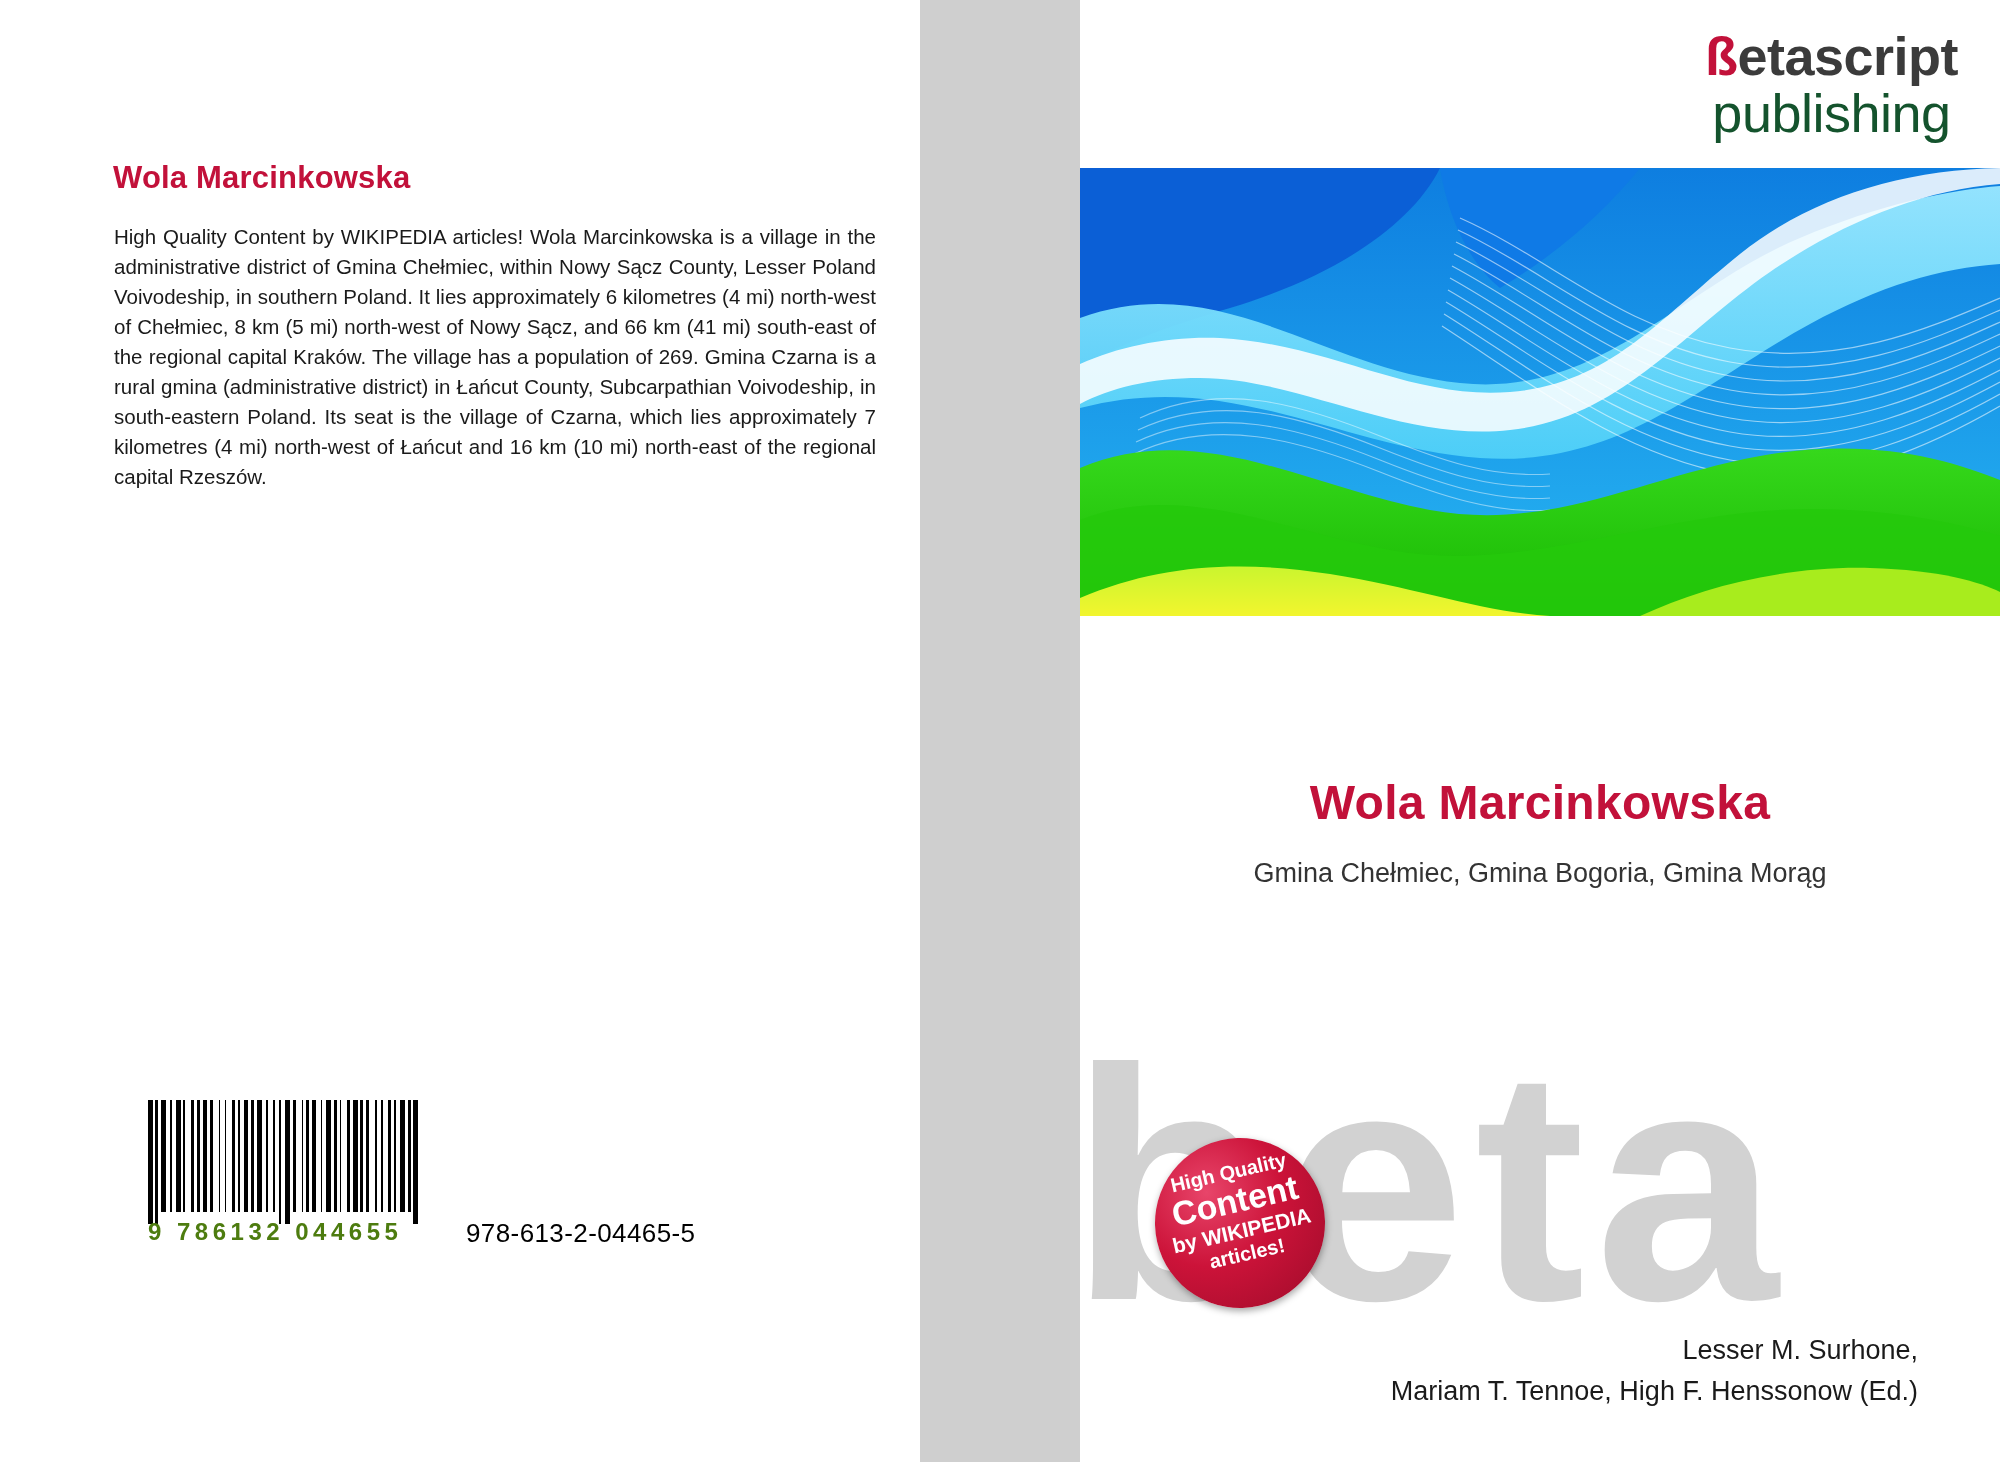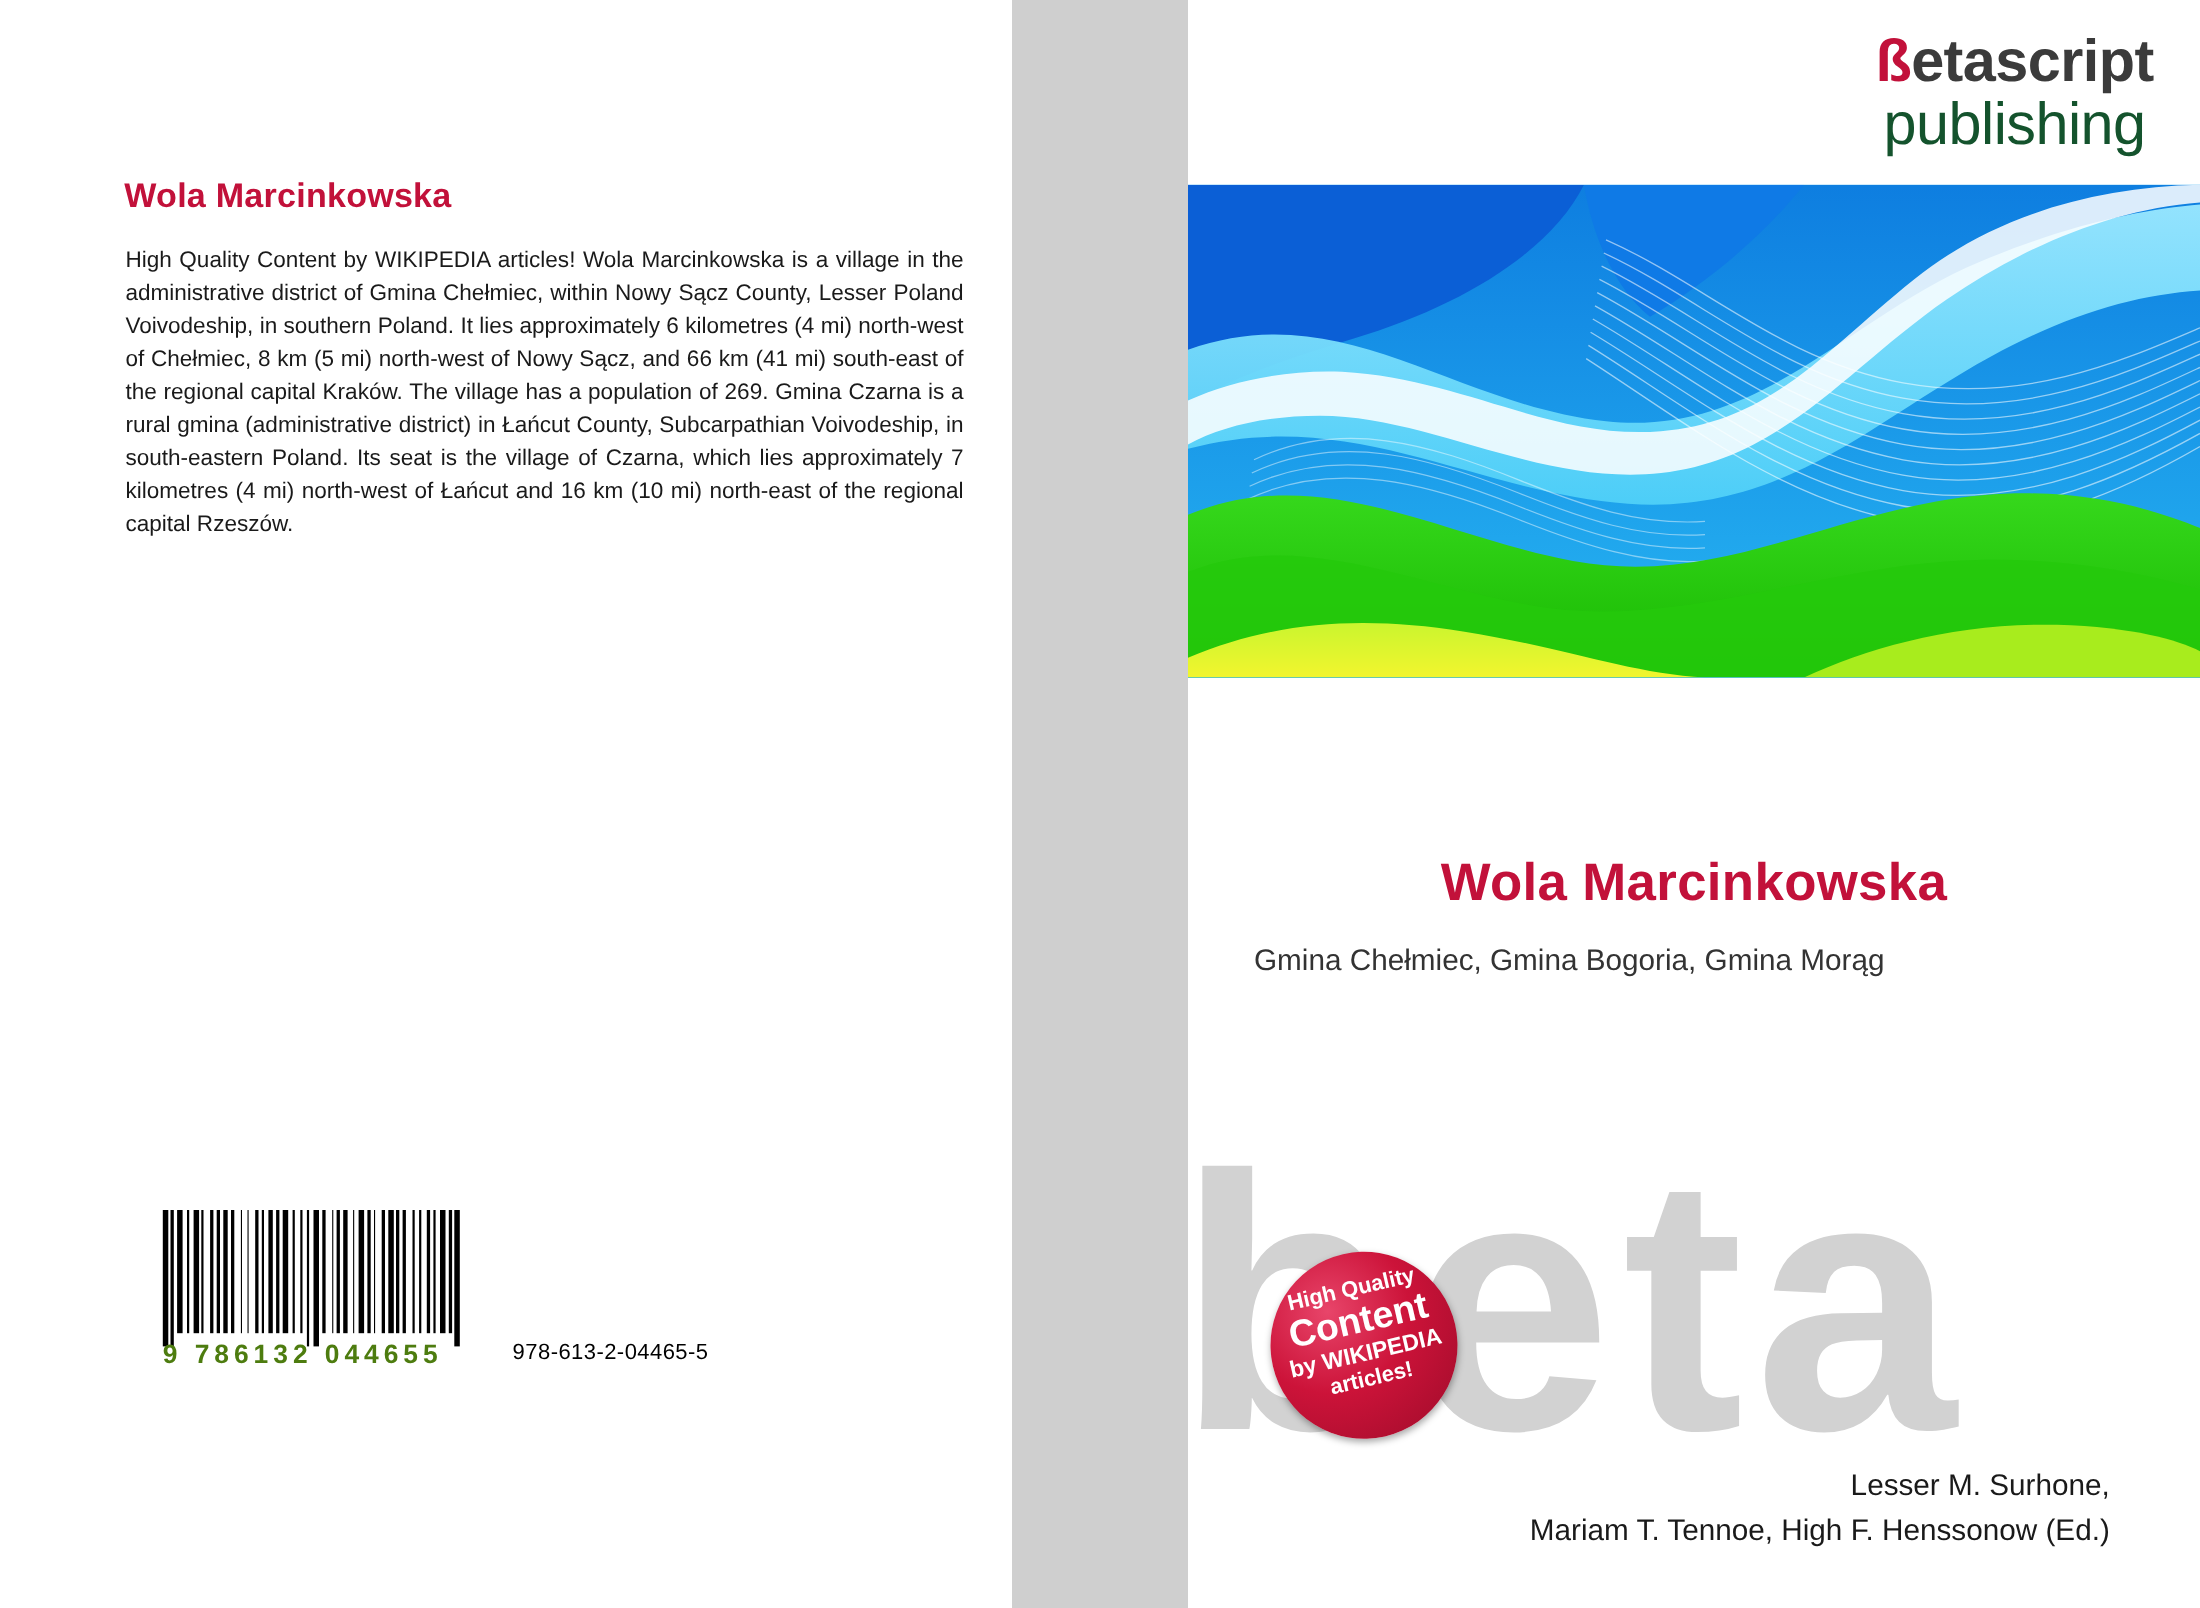--- a/index.html
+++ b/index.html
@@ -79,21 +79,21 @@
     font-size: 24px;
     letter-spacing: 4.5px;
     color: #4d7c0f;
     font-family: "Liberation Sans", sans-serif;
     font-weight: bold;
   }
   .isbn-text {
     position: absolute;
     left: 318px;
     top: 118px;
-    font-size: 20px;
+    font-size: 26px;
     color: #000;
     letter-spacing: 0.4px;
   }
 
   
   .spine {
     position: absolute;
     left: 920px;
     top: 0;
     width: 160px;
@@ -167,20 +167,21 @@
     font-size: 48px;
     font-weight: bold;
     color: #c2113a;
     letter-spacing: 0.3px;
   }
   .front-subtitle {
     position: absolute;
     left: 60px;
     top: 858px;
     width: 800px;
+    text-align: center;
     font-size: 27px;
     color: #333333;
   }
 
   .badge {
     position: absolute;
     left: 1155px;
     top: 1138px;
     width: 170px;
     height: 170px;

